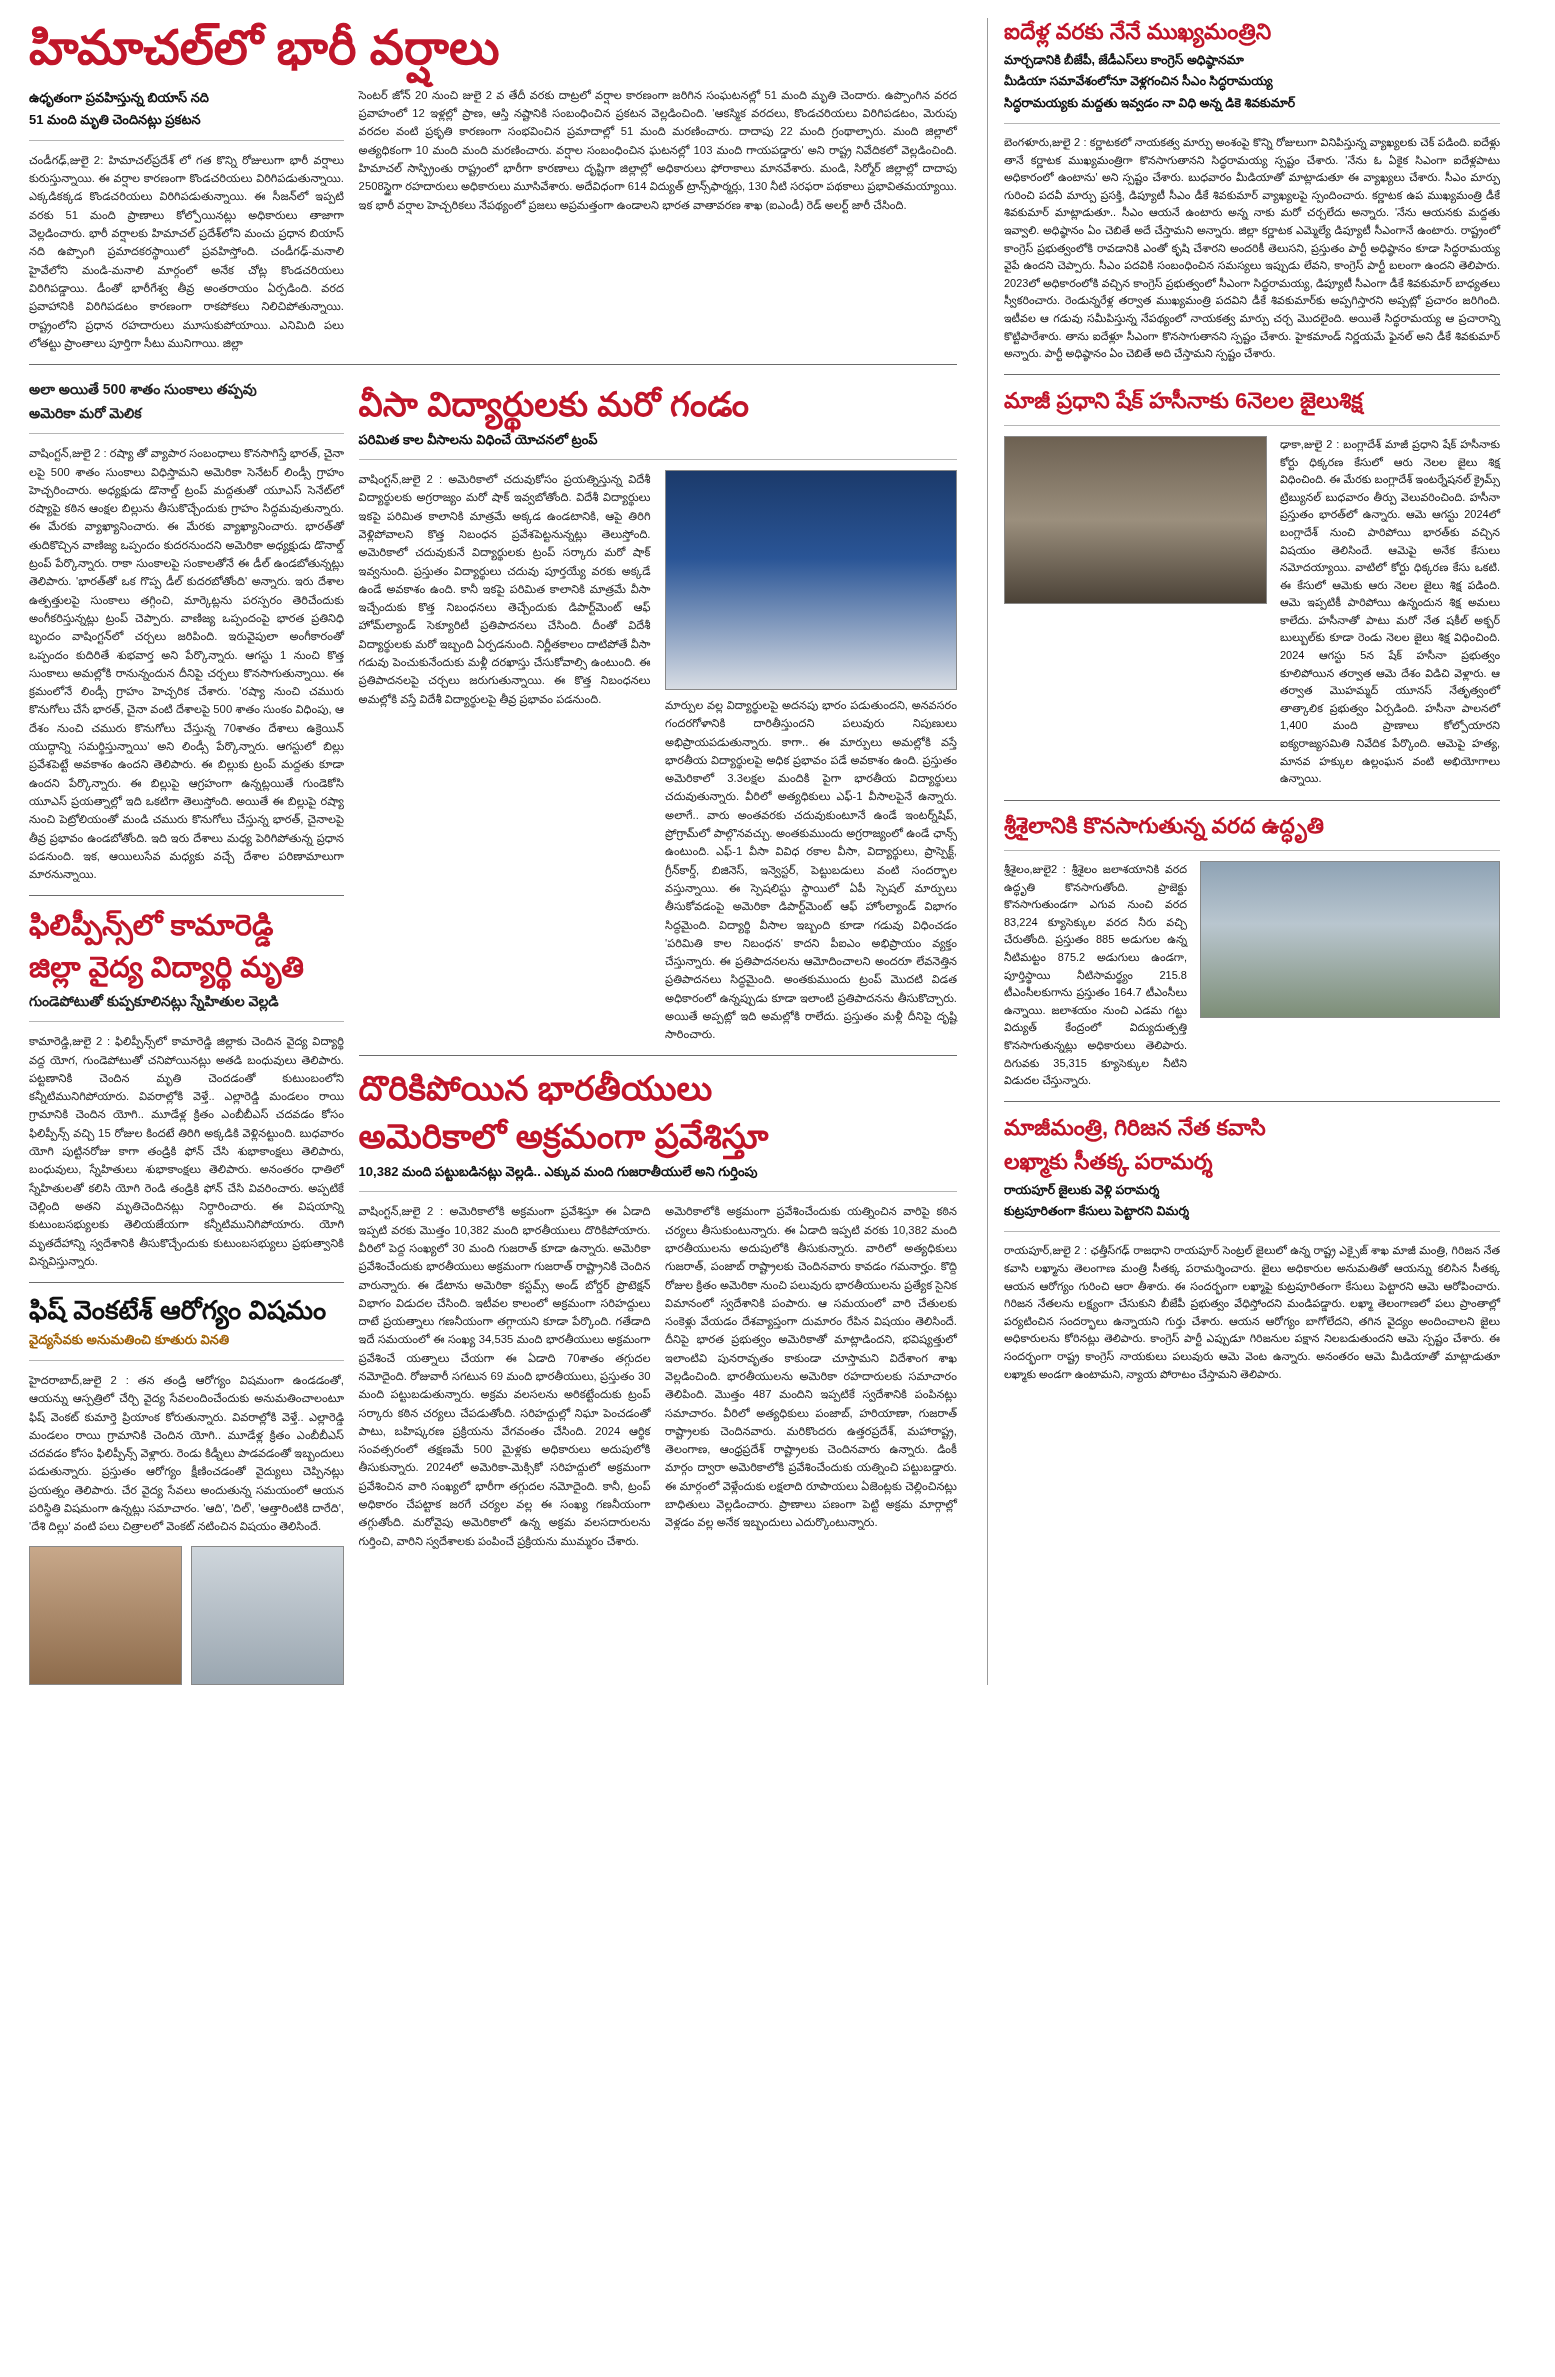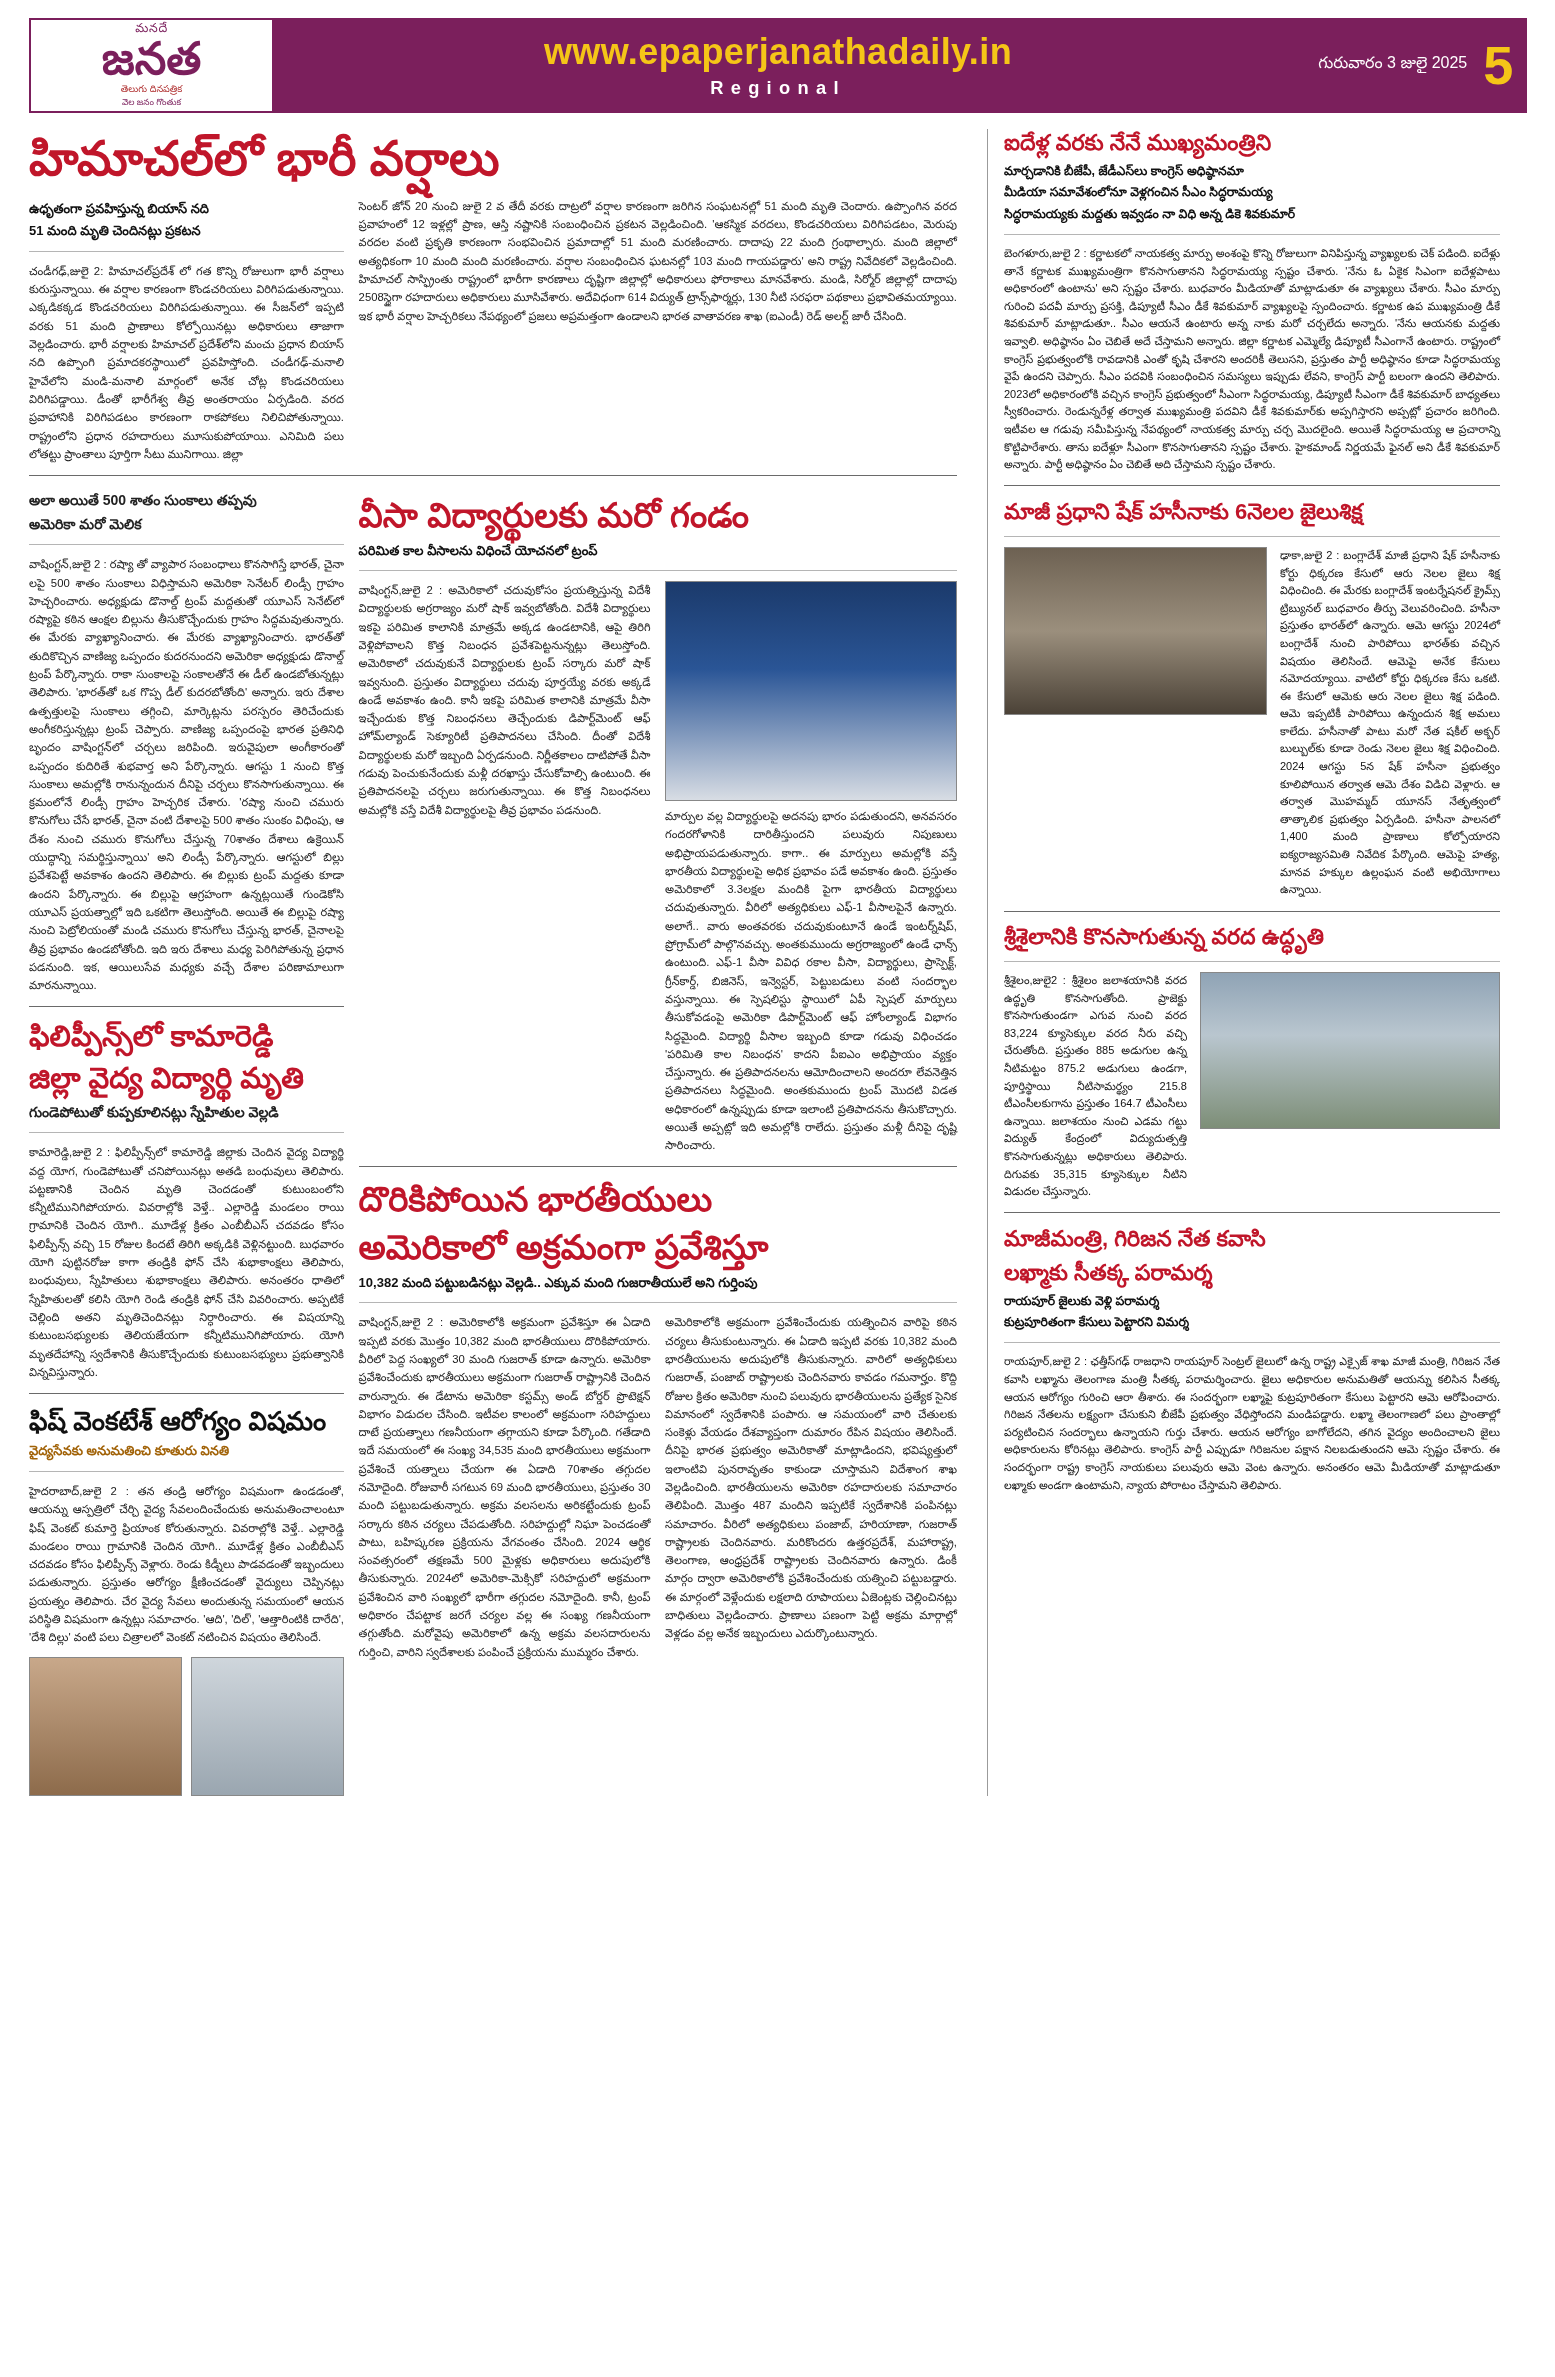--- a/index.html
+++ b/index.html
@@ -92,36 +92,20 @@
   .img-man { background:linear-gradient(#c8a88a,#8d6b4b); }
   .img-hosp { background:linear-gradient(#cfd6dc,#9aa6b0); }
 
   .flex-img-text { display:flex; gap:13px; align-items:flex-start; }
 </style>
 </head>
 <body>
 
 <div class="page">
 
-  <div class="masthead">
-    <div class="mh-logo">
-      <div class="small-top">మనదే</div>
-      <div class="big">జనత</div>
-      <div class="tag">తెలుగు దినపత్రిక</div>
-      <div class="tag2">వెల జనం గొంతుక</div>
-    </div>
-    <div class="mh-center">
-      <div class="mh-url">www.epaperjanathadaily.in</div>
-      <div class="mh-sub">Regional</div>
-    </div>
-    <div class="mh-right">
-      <div class="mh-date">గురువారం 3 జులై 2025</div>
-      <div class="mh-num">5</div>
-    </div>
-  </div>
 
   <div class="cols">
 
     <div class="left-zone">
 
       <div>
         <div class="headline-main">హిమాచల్‌లో భారీ వర్షాలు</div>
         <div class="two">
           <div style="width:315px">
             <div class="subhead">ఉధృతంగా ప్రవహిస్తున్న బియాస్ నది</div>

